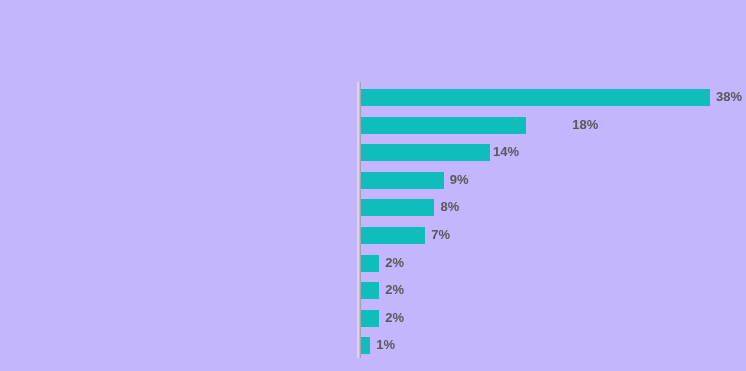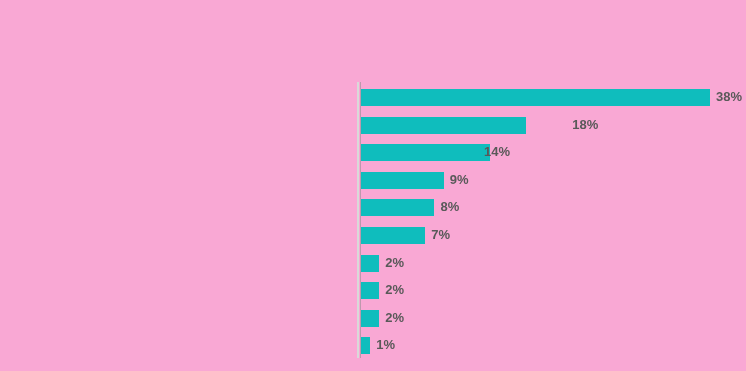--- a/index.html
+++ b/index.html
@@ -8,21 +8,21 @@
     padding: 0;
     background: #000000;
   }
   body {
     font-family: "Liberation Sans", sans-serif;
   }
   #chart-root {
     position: relative;
     width: 746px;
     height: 371px;
-    background: #f9a8d4;
+    background: #c4b5fd;
     overflow: hidden;
   }
   #plot-area {
     position: absolute;
     left: 0;
     top: 0;
     width: 746px;
     height: 371px;
   }
   .axis-line {
@@ -117,21 +117,21 @@
           <div class="bar-label" style="left: 355px; color: rgb(89, 89, 89);">38%</div>
           <div class="cat-label"></div>
         </div>
         <div class="bar-row" style="top: 111.6px;">
           <div class="bar" style="width: 165.316px; background: rgb(15, 189, 189);"></div>
           <div class="bar-label" style="left: 171.316px; color: rgb(89, 89, 89); margin-left: 40px;">18%</div>
           <div class="cat-label"></div>
         </div>
         <div class="bar-row" style="top: 139.2px;">
           <div class="bar" style="width: 128.579px; background: rgb(15, 189, 189);"></div>
-          <div class="bar-label" style="left: 123px; color: rgb(89, 89, 89); text-align: center;">14%</div>
+          <div class="bar-label" style="left: 132px; color: rgb(89, 89, 89); text-align: center;">14%</div>
           <div class="cat-label"></div>
         </div>
         <div class="bar-row" style="top: 166.8px;">
           <div class="bar" style="width: 82.6579px; background: rgb(15, 189, 189);"></div>
           <div class="bar-label" style="left: 88.6579px; color: rgb(89, 89, 89);">9%</div>
           <div class="cat-label"></div>
         </div>
         <div class="bar-row" style="top: 194.4px;">
           <div class="bar" style="width: 73.4737px; background: rgb(15, 189, 189);"></div>
           <div class="bar-label" style="left: 79.4737px; color: rgb(89, 89, 89);">8%</div>

